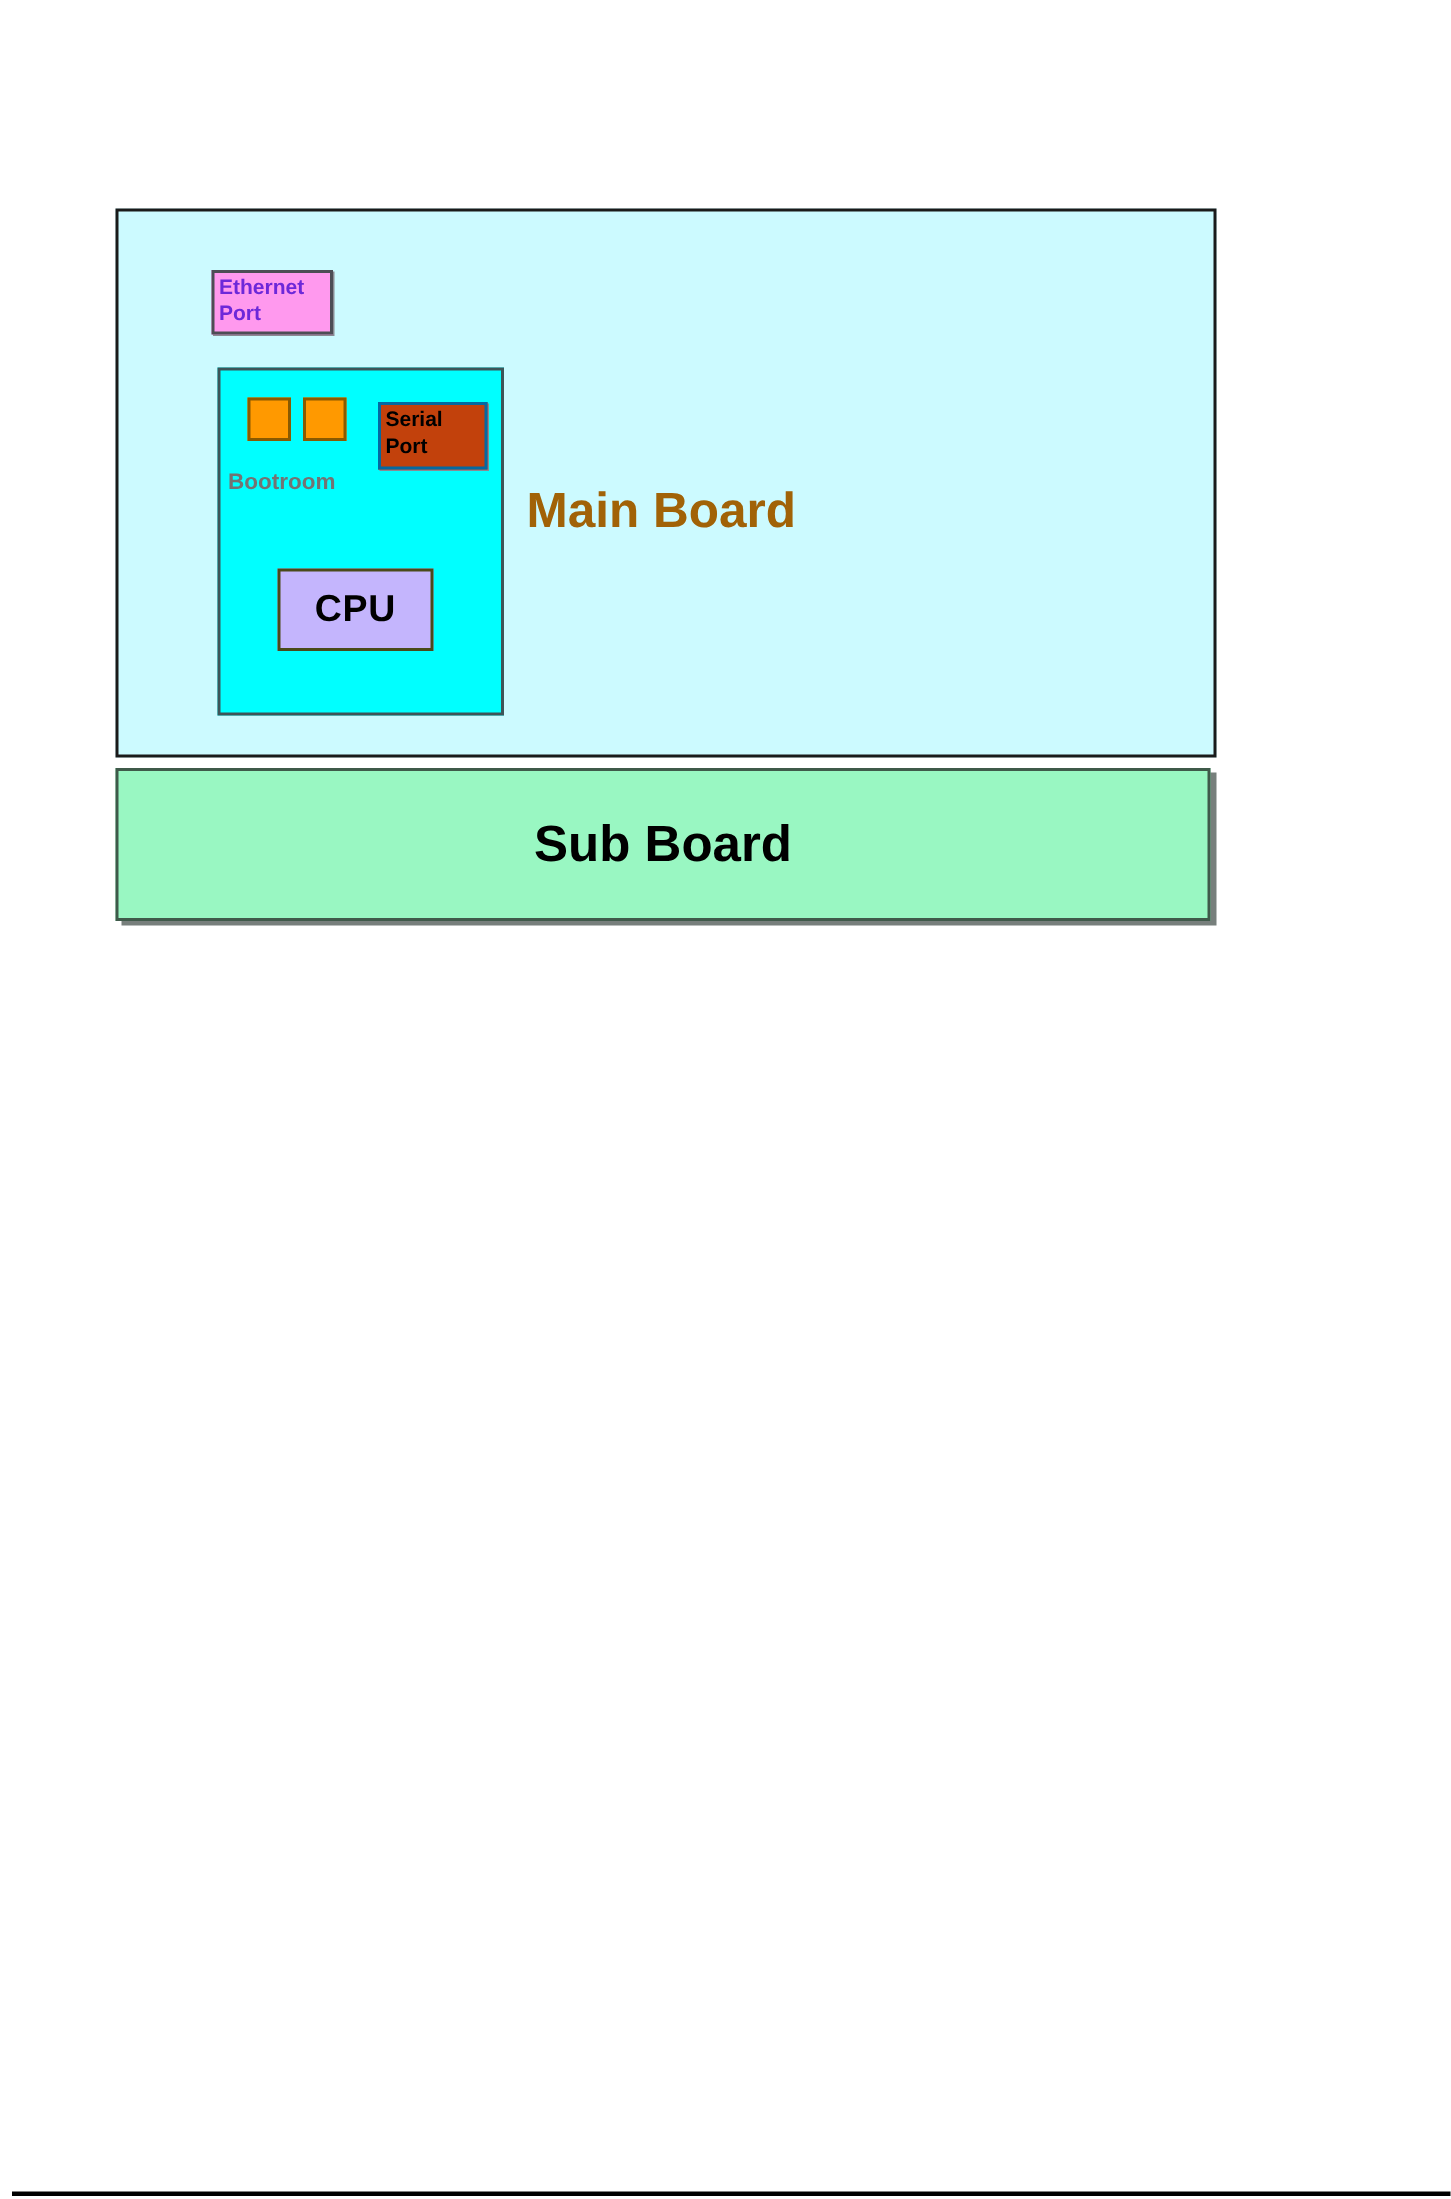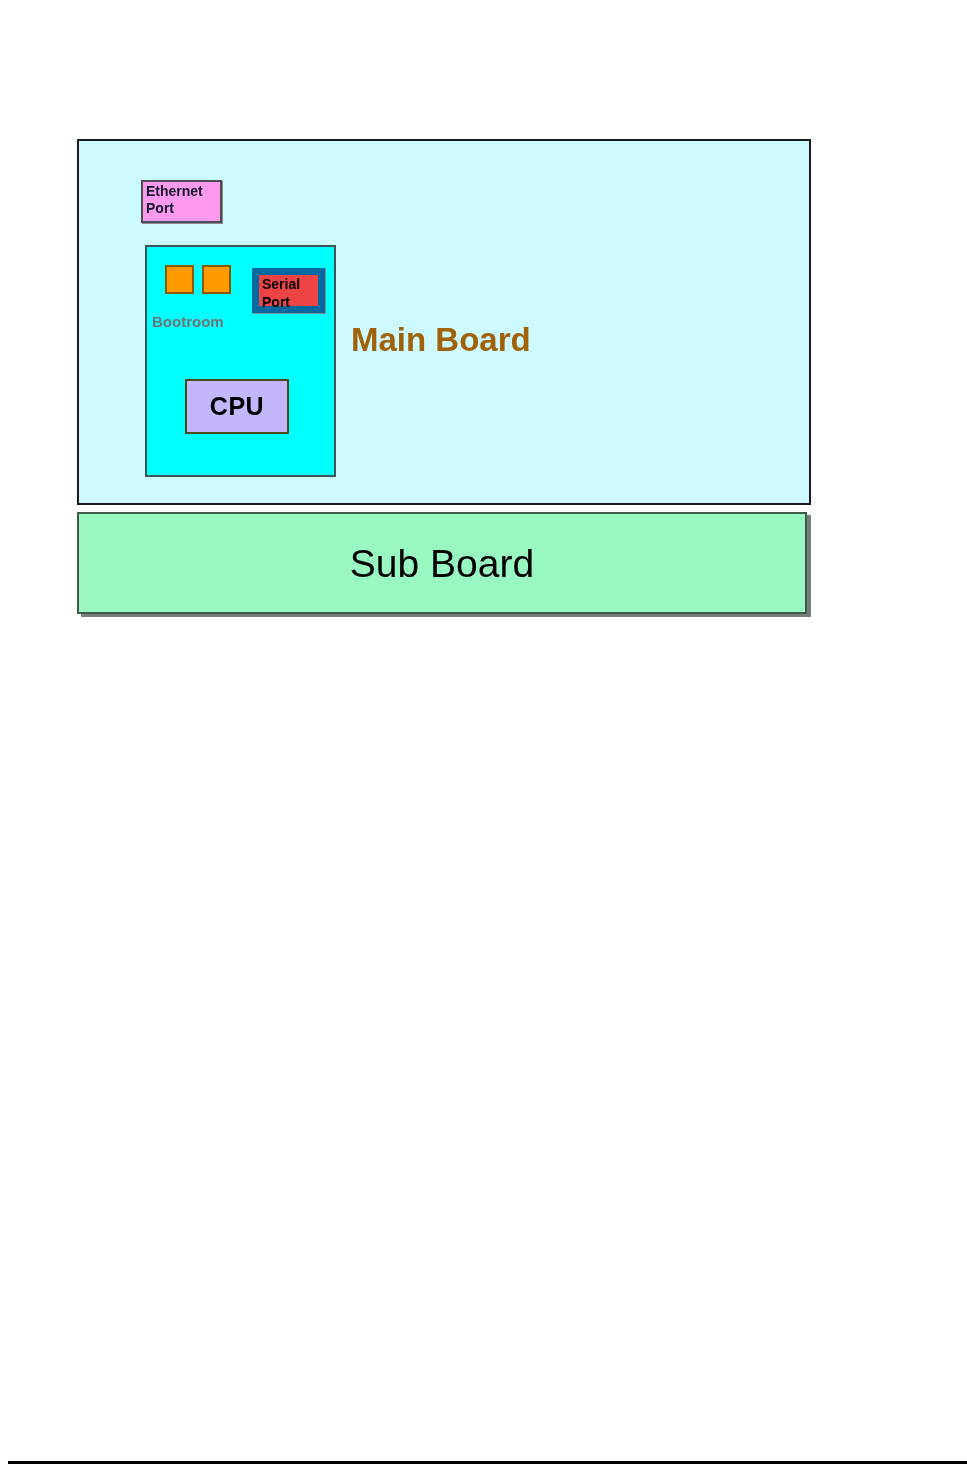--- a/index.html
+++ b/index.html
@@ -66,21 +66,21 @@
     border: 2px solid #4d4d55;
     box-sizing: border-box;
     box-shadow: 1px 1px 0 #8a8a92;
   }
   .ethernet-port .txt {
     position: absolute;
     left: 3px;
     top: 1px;
     font-size: 14px;
     font-weight: bold;
-    color: #0f172a;
+    color: #6d28d9;
     line-height: 1.22;
     white-space: pre-line;
   }
 
   
   .cpu-module {
     position: absolute;
     left: 145px;
     top: 245px;
     width: 191px;
@@ -114,22 +114,22 @@
     line-height: 1;
   }
 
   
   .serial-port {
     position: absolute;
     left: 252px;
     top: 268px;
     width: 73px;
     height: 45px;
-    background: #ef4444;
-    border: 7px solid #0369a1;
+    background: #c2410c;
+    border: 2px solid #0369a1;
     box-sizing: border-box;
     box-shadow: 1px 1px 0 #8a8a92;
   }
   .serial-port .txt {
     position: absolute;
     left: 3px;
     top: 1px;
     font-size: 14px;
     font-weight: bold;
     color: #000000;
@@ -168,22 +168,22 @@
     height: 102px;
     background: #99f7c2;
     border: 2px solid #3f5a4a;
     box-sizing: border-box;
     box-shadow: 4px 3px 0 #777f7c;
     display: flex;
     align-items: center;
     justify-content: center;
   }
   .sub-board-label {
-    font-size: 39px;
-    font-weight: normal;
+    font-size: 34px;
+    font-weight: bold;
     color: #000000;
     line-height: 1;
     white-space: nowrap;
   }
 
   
   .page-rule {
     position: absolute;
     left: 8px;
     top: 1461px;

